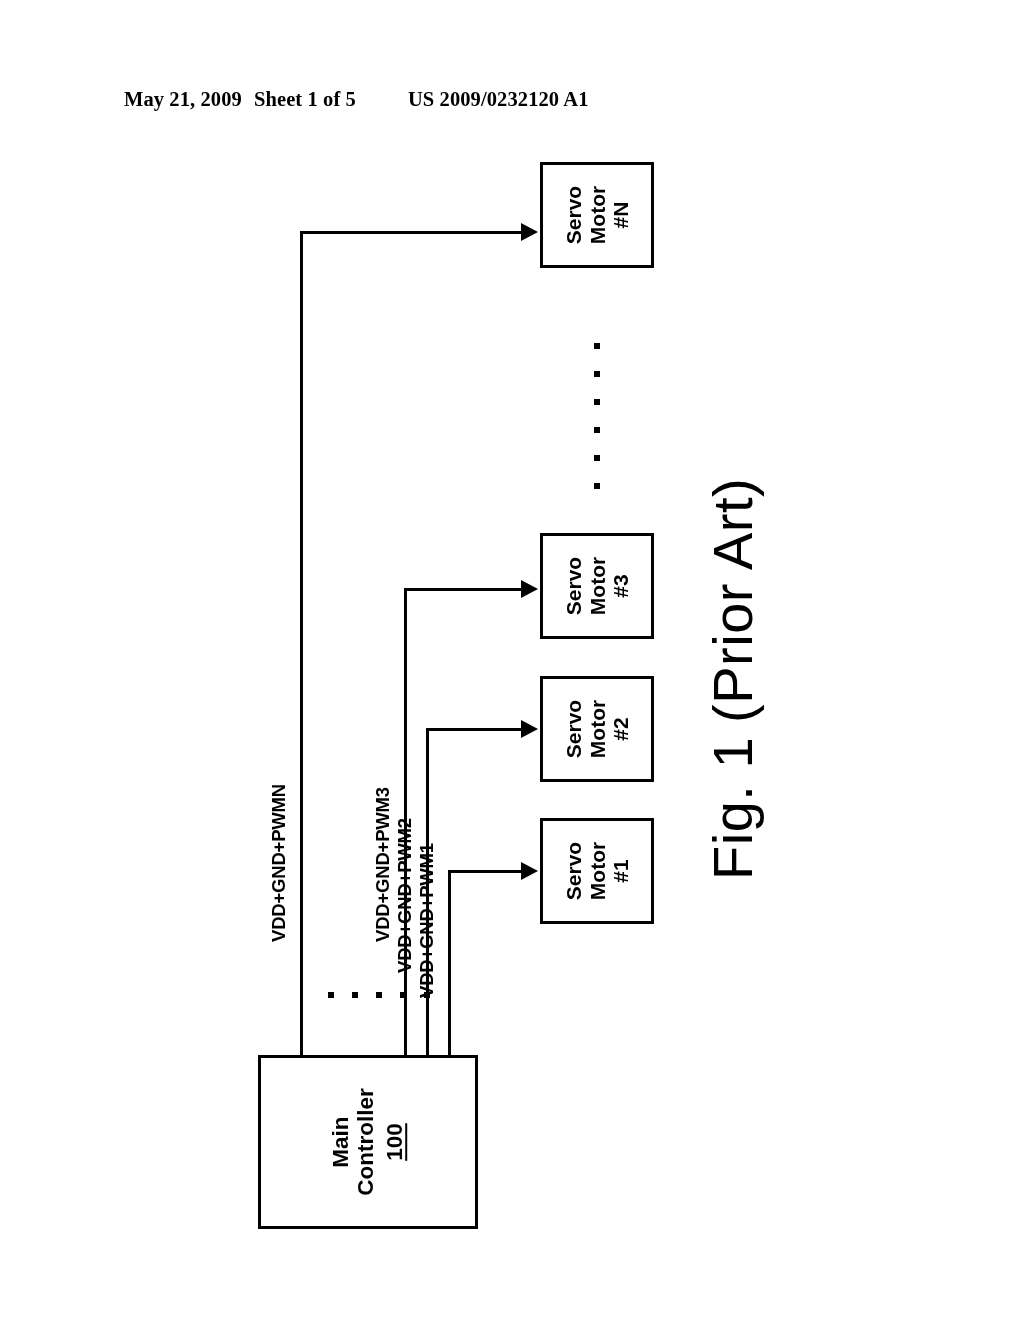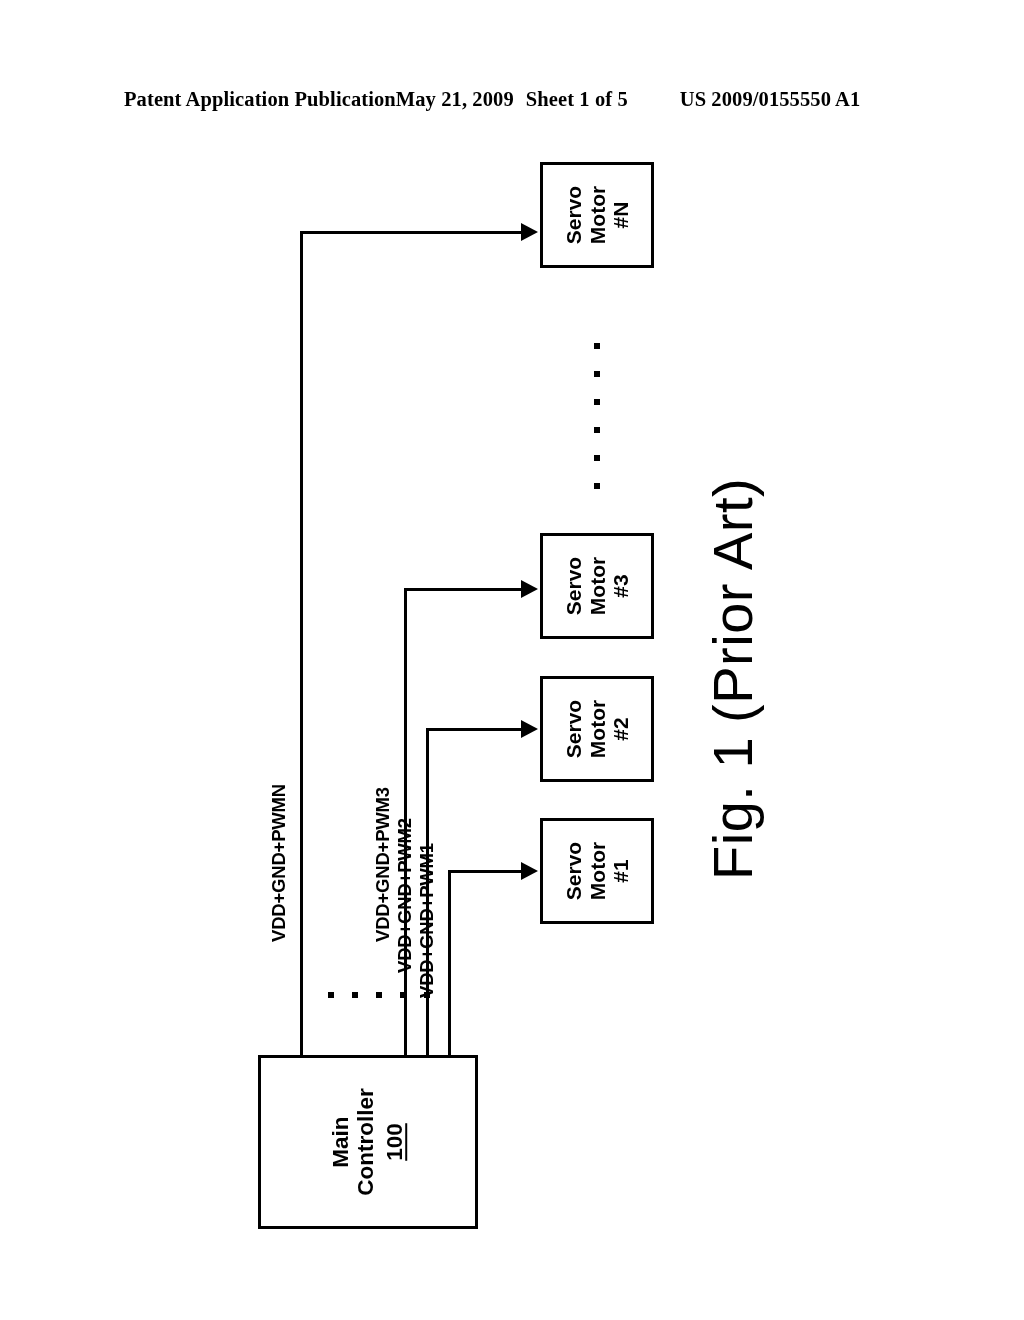--- a/index.html
+++ b/index.html
@@ -138,24 +138,23 @@
     font-family: "Liberation Sans", sans-serif;
     font-size: 56px;
     letter-spacing: 0.5px;
   }
   #fig-caption .fig-label { margin-right: 14px; }
 </style>
 </head>
 <body>
 
 <div id="page-header">
-  <span class="hdr-pub">Patent Application Publication</span>
   <span class="hdr-date">May 21, 2009</span>
   <span class="hdr-sheet">Sheet 1 of 5</span>
-  <span class="hdr-num">US 2009/0155550 A1</span>
+  <span class="hdr-num">US 2009/0232120 A1</span>
 </div>
 
 <div id="diagram">
 
   <div class="blk servo-box" style="left:540px; top:162px;">
     <div class="blk-inner">
       <span>Servo</span><br>
       <span>Motor</span><br>
       <span>#N</span>
     </div>

